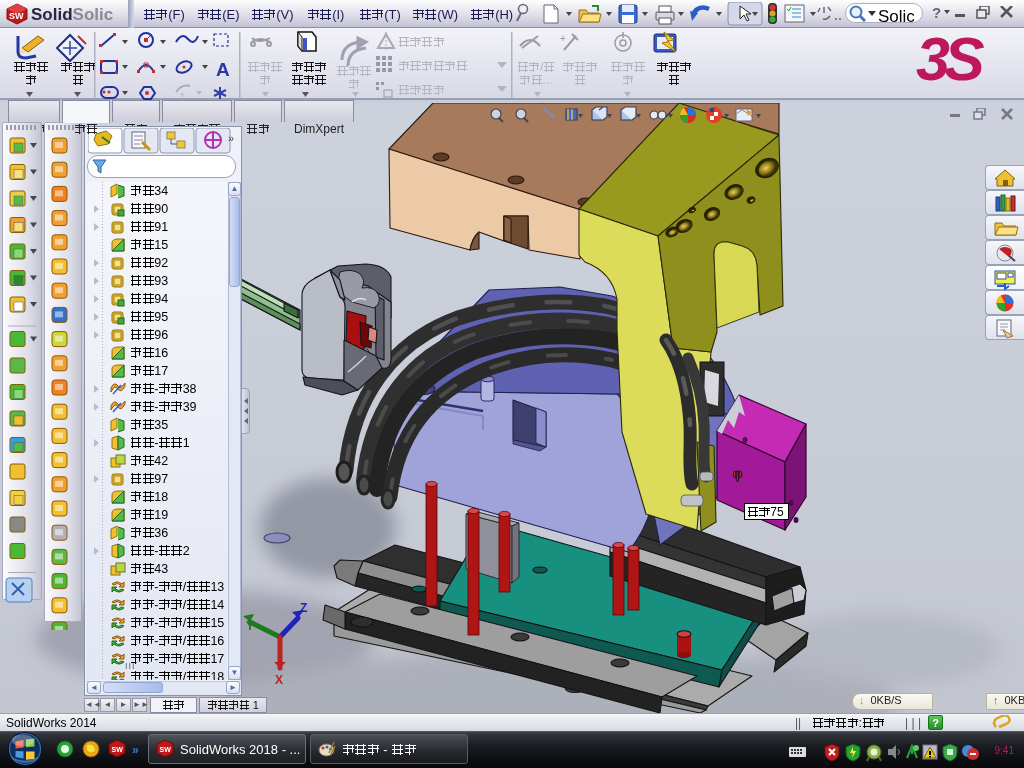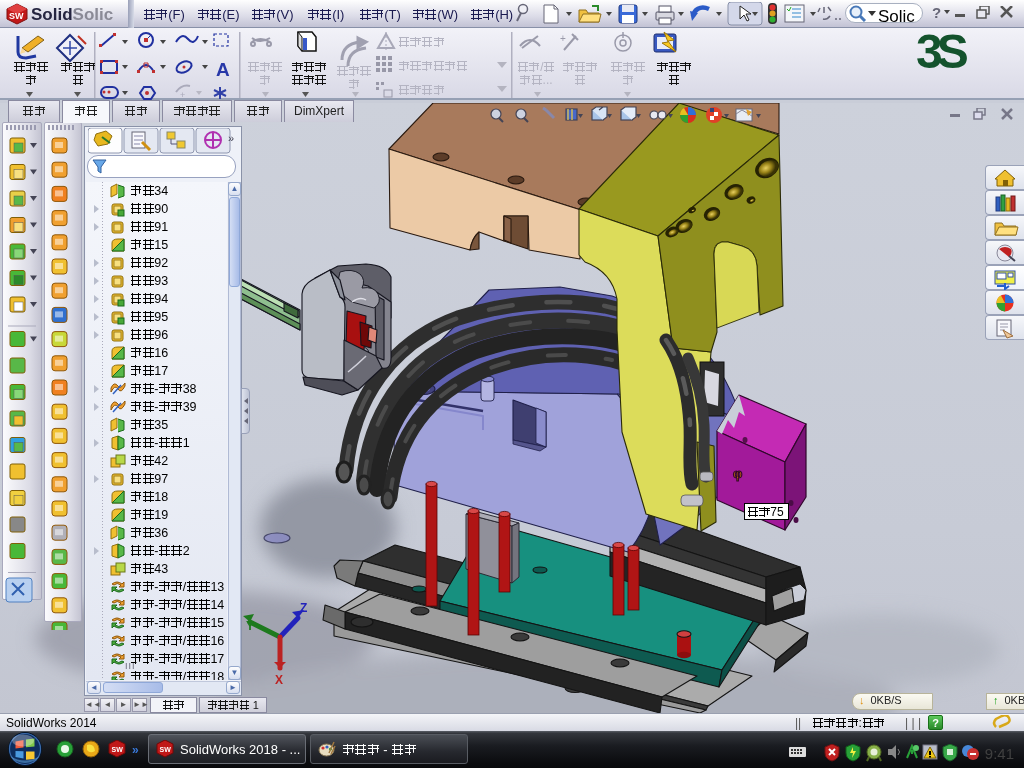--- a/index.html
+++ b/index.html
@@ -20,23 +20,23 @@
 #title{left:0;top:0;width:1024px;height:28px;background:linear-gradient(#fefefe,#dcdce8 60%,#c2c2d4);border-bottom:1px solid #8890a8}
 #logo{left:6px;top:3px;width:22px;height:22px}
 #swtext{left:31px;top:5px;font-size:17px;font-weight:bold;color:#252540;letter-spacing:0px}
 #swtext i{color:#8a8a96;font-style:normal}
 #mseparator{left:128px;top:0;width:6px;height:28px;background:linear-gradient(90deg,#9aa0b8,#d8dce8)}
 .menu{top:7px;color:#1a1a50;font-size:13px}
 
 #tbar{left:0;top:28px;width:1024px;height:72px;background:linear-gradient(#f2f2f8,#d9d9e6);border-bottom:2px solid #96a0b4}
 .tlab{position:absolute;text-align:center;color:#111;line-height:13px;font-size:12px}
 .dis{color:#b4b4c2}
-#dslogo{left:916px;top:24px;font-size:48px;font-weight:bold;color:#14532d;letter-spacing:-6px}
-
-.ctab{position:absolute;top:100px;height:22px;border:1px solid #8a8aa0;border-bottom:none;background:linear-gradient(#e8e8f0,#cdcdda);text-align:center;color:#222;padding-top:3px;font-size:12px}
+#dslogo{left:916px;top:24px;font-size:61px;font-weight:bold;color:#be185d;font-style:italic;letter-spacing:-6px}
+
+.ctab{position:absolute;top:100px;height:22px;border:1px solid #8a8aa0;border-bottom:none;background:linear-gradient(#e8e8f0,#cdcdda);text-align:center;color:#222;padding-top:21px;font-size:12px}
 .ctab.act{background:#f6f7fb;height:23px;z-index:5}
 
 .vtb{position:absolute;background:linear-gradient(90deg,#fbfbfd,#dcdce6 70%,#c4c4d2);border:1px solid #a8a8bc;border-radius:2px}
 .grip{position:absolute;left:4px;width:26px;height:5px;background:repeating-linear-gradient(90deg,#9a9ab0 0 2px,transparent 2px 4px)}
 
 #panel{left:84px;top:126px;width:158px;height:570px;background:#eef1f8;border:1px solid #8a92a8}
 #filter{position:absolute;left:3px;top:28px;width:148px;height:22px;border:1px solid #98a2c0;border-radius:11px;background:#fff}
 .ti{position:relative;height:18px;white-space:nowrap;color:#000}
 .ti .tx{position:absolute;left:44px;top:2px;font-size:12.5px}
 .ti svg{position:absolute;left:24px;top:1px}
@@ -48,21 +48,21 @@
 
 #status{left:0;top:713px;width:1024px;height:18px;background:linear-gradient(#f4f5f8,#d8dae4);border-top:1px solid #9aa0b0;color:#000;font-size:12px}
 
 .net{position:absolute;height:17px;width:81px;background:linear-gradient(#fbfaf2,#e8e6d8);border:1px solid #b8b49a;font-size:11px;color:#222;border-radius:8px 0 0 8px}
 
 .mtab{position:absolute;top:697px;height:16px;border:1px solid #8a8aa0;background:linear-gradient(#e8e8f0,#cfcfda);font-size:11px;text-align:center;color:#111;padding-top:1px}
 .vcr{position:absolute;top:698px;width:15px;height:14px;background:linear-gradient(#f2f2f6,#d4d4e0);border:1px solid #9898ac;color:#555;font-size:8px;text-align:center;line-height:12px}
 
 #task{left:0;top:731px;width:1024px;height:37px;background:linear-gradient(#5a5e66,#33363c 6%,#1a1c21 40%,#0b0c0f 85%,#08090b);}
 .tbtn{position:absolute;top:3px;height:30px;border-radius:3px;border:1px solid #585c63;background:linear-gradient(#4a4e55,#26282e 60%,#1a1b20);color:#fff;font-size:13px}
-#clock{position:absolute;right:10px;top:745px;color:#404040;font-size:15px}
+#clock{position:absolute;right:10px;top:745px;color:#be185d;font-size:10px}
 </style></head><body>
 
 <svg class="abs" id="vp" style="left:0;top:103px" width="1024" height="610" viewBox="0 103 1024 610">
 <defs>
 <linearGradient id="tubeg" x1="0" y1="0" x2="0" y2="1">
         <stop offset="0" stop-color="#777"></stop>
         <stop offset=".5" stop-color="#3c3c3c"></stop>
         <stop offset="1" stop-color="#222"></stop>
       </linearGradient>
 <radialGradient id="holeg" cx=".4" cy=".4">

